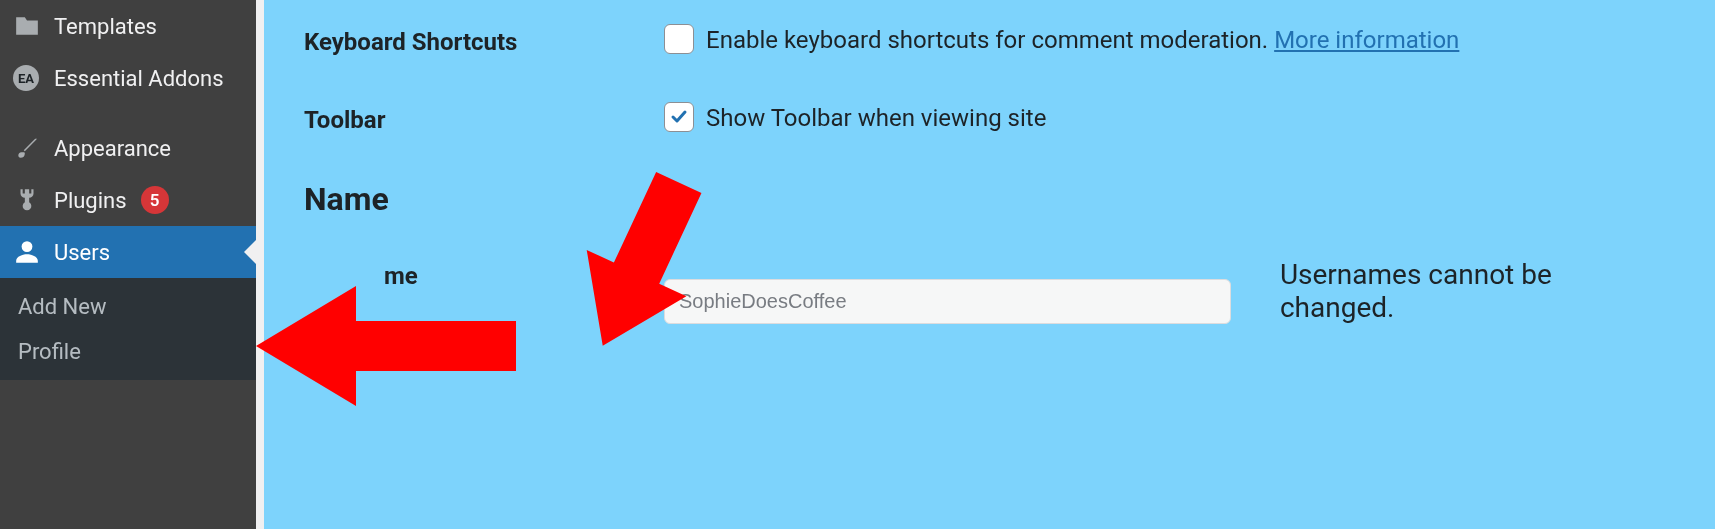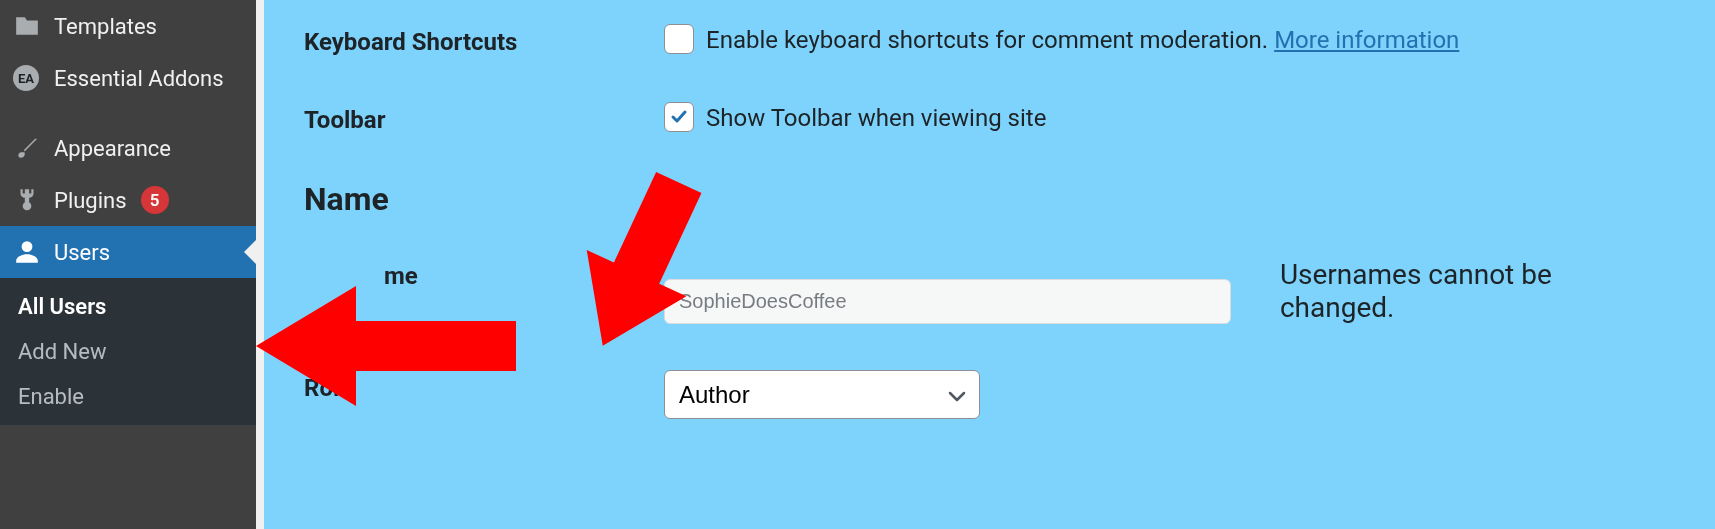--- a/index.html
+++ b/index.html
@@ -70,23 +70,22 @@
   </div>
   <div class="menu-item active">
     <span class="menu-icon">
       <svg width="26" height="26" viewBox="0 0 24 24">
           <path d="M12 12a5 5 0 1 0-5-5 5 5 0 0 0 5 5zm0 2c-4 0-10 2-10 6v2h20v-2c0-4-6-6-10-6z"></path>
         </svg>
     </span>
     <span>Users</span>
   </div>
   <div class="submenu">
-    <div class="submenu-item sub-active"><span>All Users</span></div>
     <div class="submenu-item"><span>Add New</span></div>
-    <div class="submenu-item"><span>Enable</span></div>
+    <div class="submenu-item"><span>Profile</span></div>
   </div>
 </div>
 
 <div class="content">
 
   <div class="form-row">
     <div class="form-label">Keyboard Shortcuts</div>
     <div class="form-control">
       <span class="checkbox"></span>
       <span><span>Enable keyboard shortcuts for comment moderation. </span><a class="link">More information</a></span>
@@ -108,35 +107,20 @@
   <h2 class="section-heading">Name</h2>
 
   <div class="form-row">
     <div class="form-label" style="padding-left:80px">me</div>
     <div class="form-control">
       <input class="text-input" type="text" disabled="" value="SophieDoesCoffee" style="">
       <span class="helper-text">Usernames cannot be changed.</span>
     </div>
   </div>
 
-  <div class="form-row">
-    <div class="form-label">Role</div>
-    <div class="form-control">
-      <div class="select-wrap">
-        <select class="select">
-          <option>Author</option>
-        </select>
-        <span class="select-arrow">
-          <svg width="18" height="12" viewBox="0 0 18 12" fill="none">
-              <path d="M2 2l7 7 7-7" stroke="#50575e" stroke-width="2.5" stroke-linecap="round" stroke-linejoin="round"></path>
-            </svg>
-        </span>
-      </div>
-    </div>
-  </div>
 </div>
 
 <svg class="arrow-annot" style="left:246px;top:276px" width="280" height="160" viewBox="0 0 280 160">
   <path d="M 270 45 L 110 45 L 110 10 L 10 70 L 110 130 L 110 95 L 270 95 Z" fill="#ff0000"></path>
 </svg>
 <svg class="arrow-annot" style="left:555px;top:150px" width="180" height="210" viewBox="0 0 180 210">
   <g transform="rotate(-65 90 105)">
     <path d="M 170 80 L 70 80 L 70 50 L -10 105 L 70 160 L 70 130 L 170 130 Z" fill="#ff0000"></path>
   </g>
 </svg>

